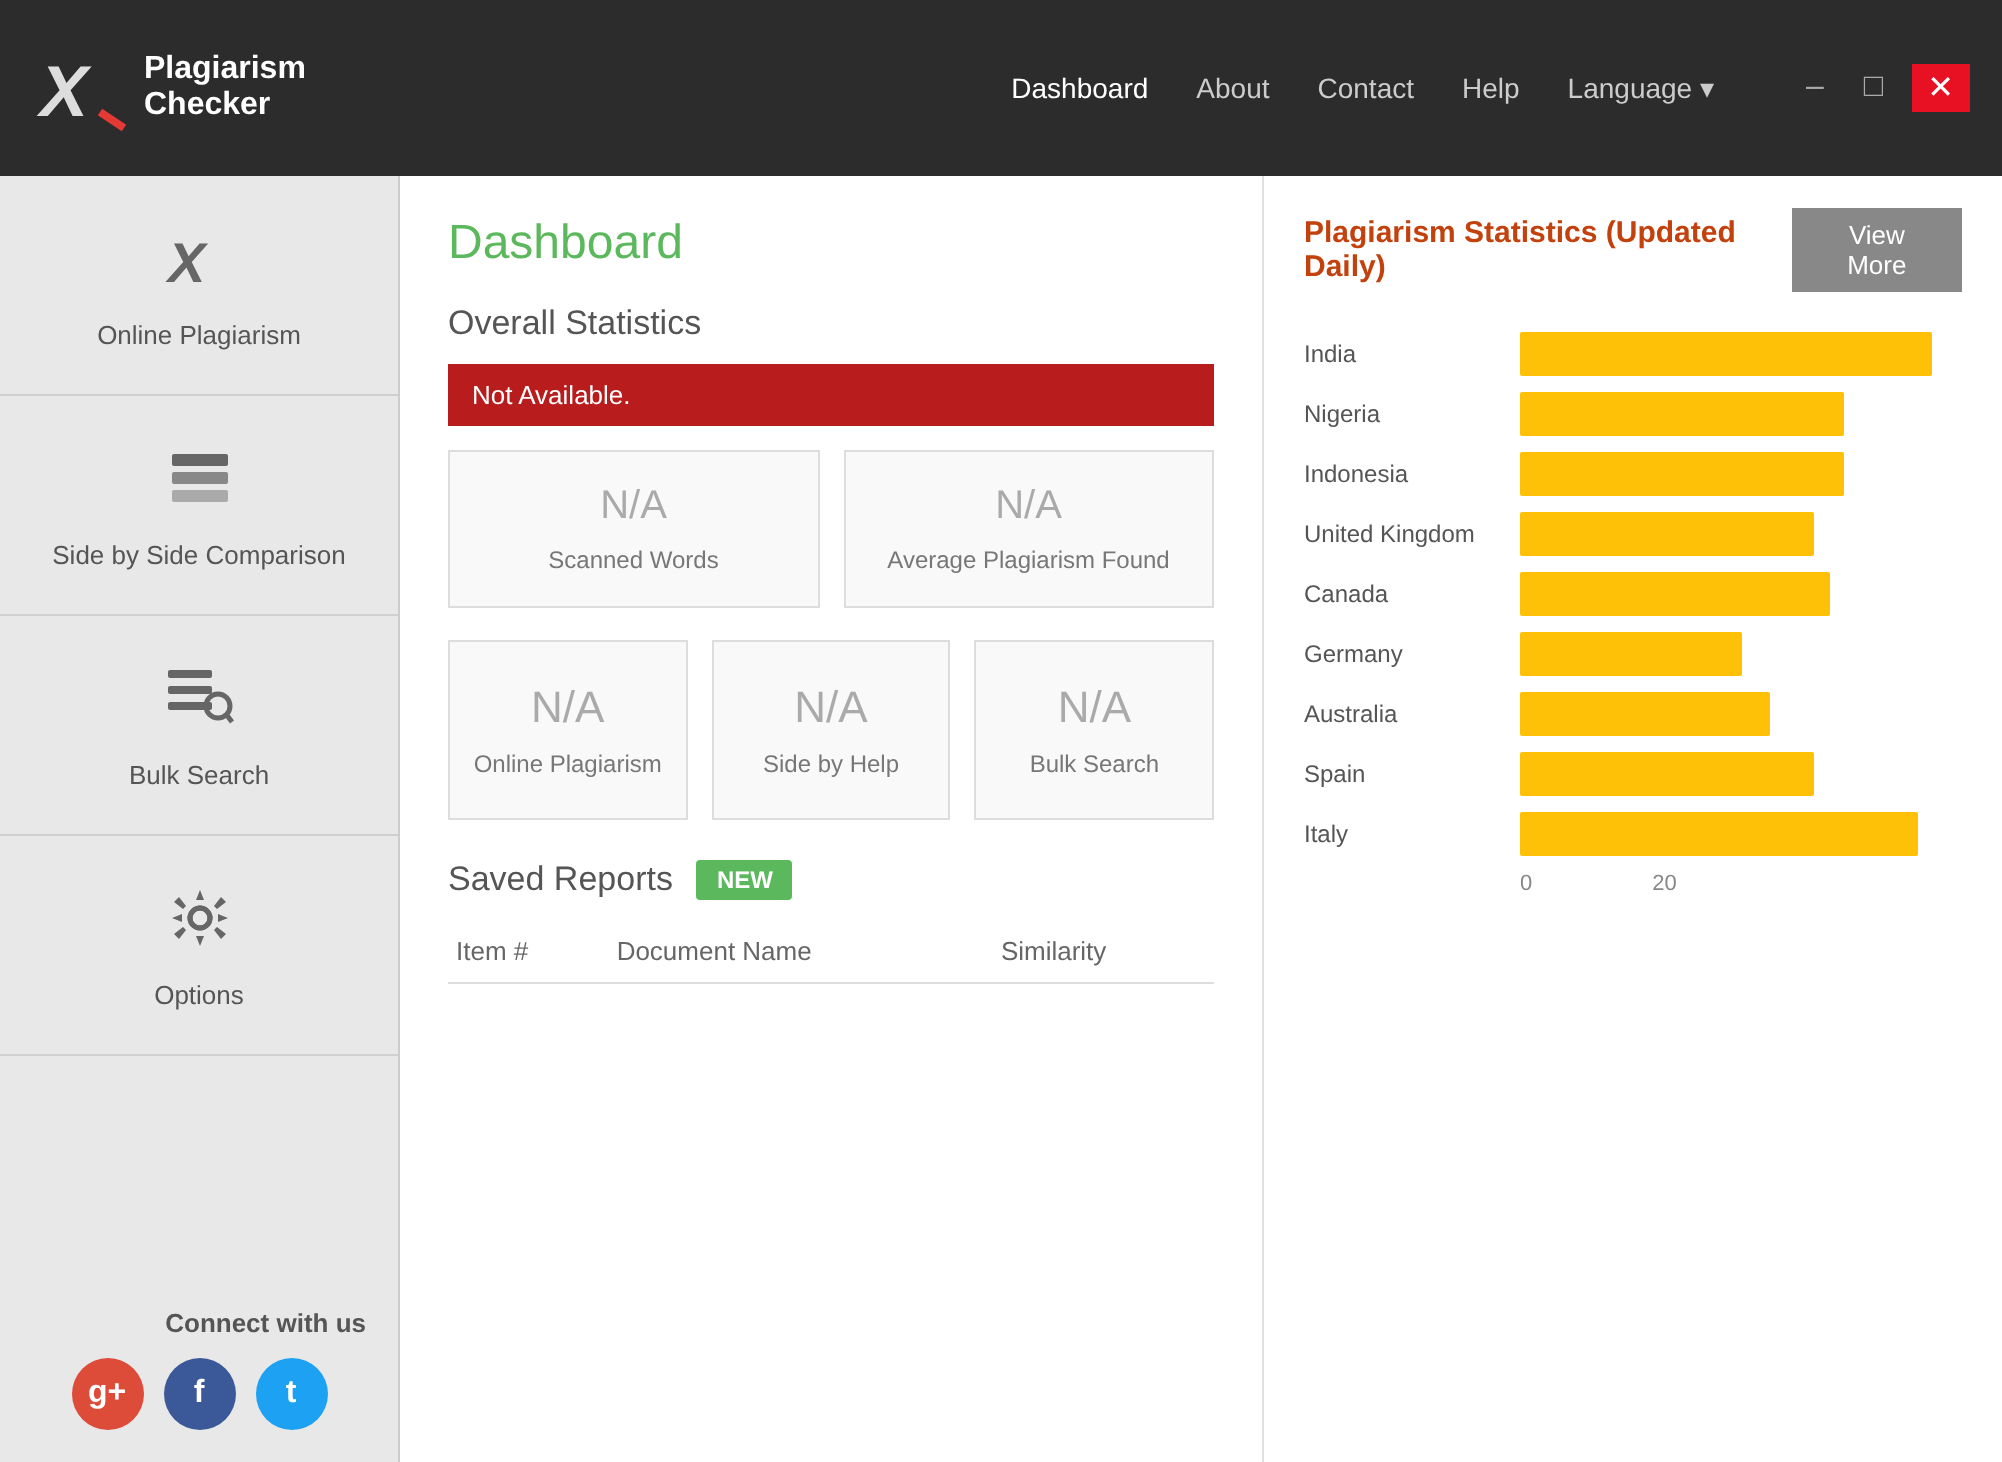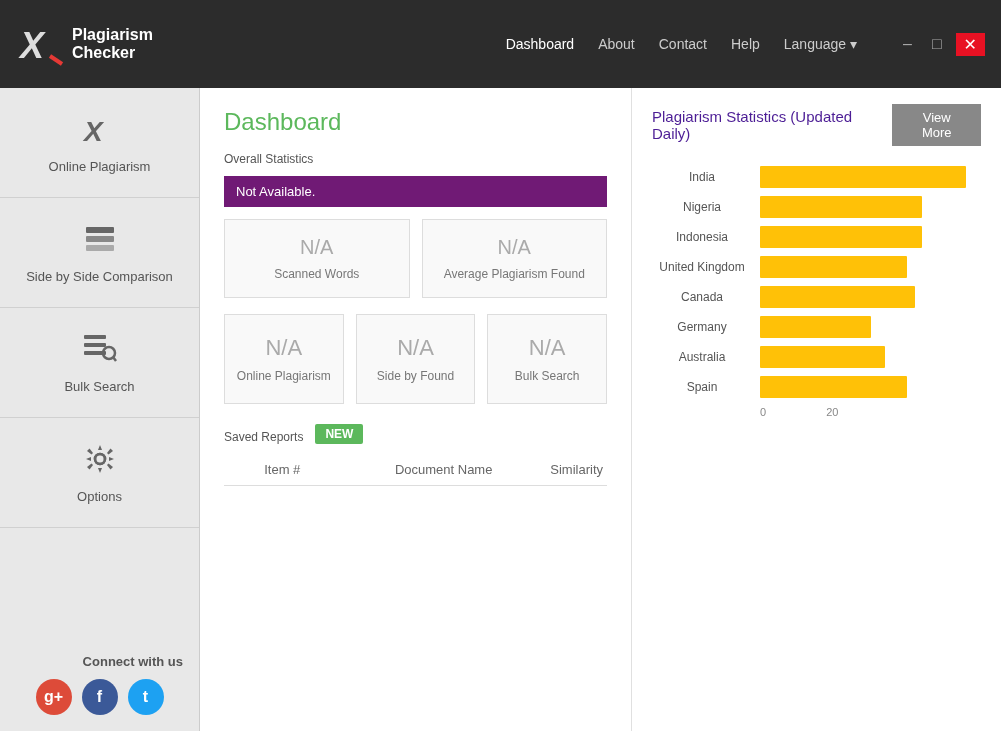--- a/index.html
+++ b/index.html
@@ -97,23 +97,23 @@
       overflow-y: auto;
     }
     .page-title {
       font-size: 24px;
       color: #5cb85c;
       margin-bottom: 16px;
       font-weight: 300;
     }
 
     
-    .section-title { font-size: 12px; color: #555; margin-bottom: 10px; }
+    .section-title { font-size: 17px; color: #555; margin-bottom: 10px; }
     .not-available-bar {
-      background: #701a75;
+      background: #b91c1c;
       color: white;
       padding: 8px 12px;
       font-size: 13px;
       margin-bottom: 12px;
     }
     .stats-row {
       display: flex;
       gap: 12px;
       margin-bottom: 16px;
     }
@@ -159,64 +159,64 @@
     }
     .reports-table {
       width: 100%;
       border-collapse: collapse;
       font-size: 13px;
     }
     .reports-table thead tr {
       border-bottom: 1px solid #ddd;
     }
     .reports-table th {
-      text-align: right;
+      text-align: left;
       padding: 8px 4px;
       color: #666;
       font-weight: normal;
     }
 
     
     .right-panel {
       width: 370px;
       background: white;
       border-left: 1px solid #e0e0e0;
       padding: 16px 20px;
     }
     .right-panel-header {
       display: flex;
       align-items: center;
       justify-content: space-between;
       margin-bottom: 20px;
     }
     .stats-panel-title {
       font-size: 15px;
-      color: #4c1d95;
-      font-weight: normal;
+      color: #c2410c;
+      font-weight: bold;
     }
     .view-more-btn {
       background: #888;
       color: white;
       border: none;
       padding: 6px 14px;
       font-size: 13px;
       cursor: pointer;
     }
 
     
     .bar-chart { width: 100%; }
     .bar-row {
       display: flex;
       align-items: center;
       margin-bottom: 8px;
       gap: 8px;
     }
     .bar-label {
       width: 100px;
-      text-align: center;
+      text-align: left;
       font-size: 12px;
       color: #555;
       flex-shrink: 0;
     }
     .bar-container {
       flex: 1;
       height: 22px;
       background: transparent;
       position: relative;
     }
@@ -339,21 +339,21 @@
       </div>
     </div>
 
     <div class="stats-row-3">
       <div class="stat-box-3">
         <div class="stat-value-3">N/A</div>
         <div class="stat-label-3">Online Plagiarism</div>
       </div>
       <div class="stat-box-3">
         <div class="stat-value-3">N/A</div>
-        <div class="stat-label-3">Side by Found</div>
+        <div class="stat-label-3">Side by Help</div>
       </div>
       <div class="stat-box-3">
         <div class="stat-value-3">N/A</div>
         <div class="stat-label-3">Bulk Search</div>
       </div>
     </div>
 
     <div class="saved-reports-header">
       <span class="section-title" style="margin-bottom:0">Saved Reports</span>
       <span class="new-badge">NEW</span>
@@ -419,19 +419,25 @@
           <div class="bar-container">
             <div class="bar-fill" style="width: 56.6667%;"></div>
           </div>
         </div>
         <div class="bar-row">
           <div class="bar-label">Spain</div>
           <div class="bar-container">
             <div class="bar-fill" style="width: 66.6667%;"></div>
           </div>
         </div>
+        <div class="bar-row">
+          <div class="bar-label">Italy</div>
+          <div class="bar-container">
+            <div class="bar-fill" style="width: 90%;"></div>
+          </div>
+        </div>
       </div>
     <div class="chart-axis">
       <span style="margin-right: 60px;">0</span>
       <span>20</span>
     </div>
   </div>
 </div>
 
 </body></html>

